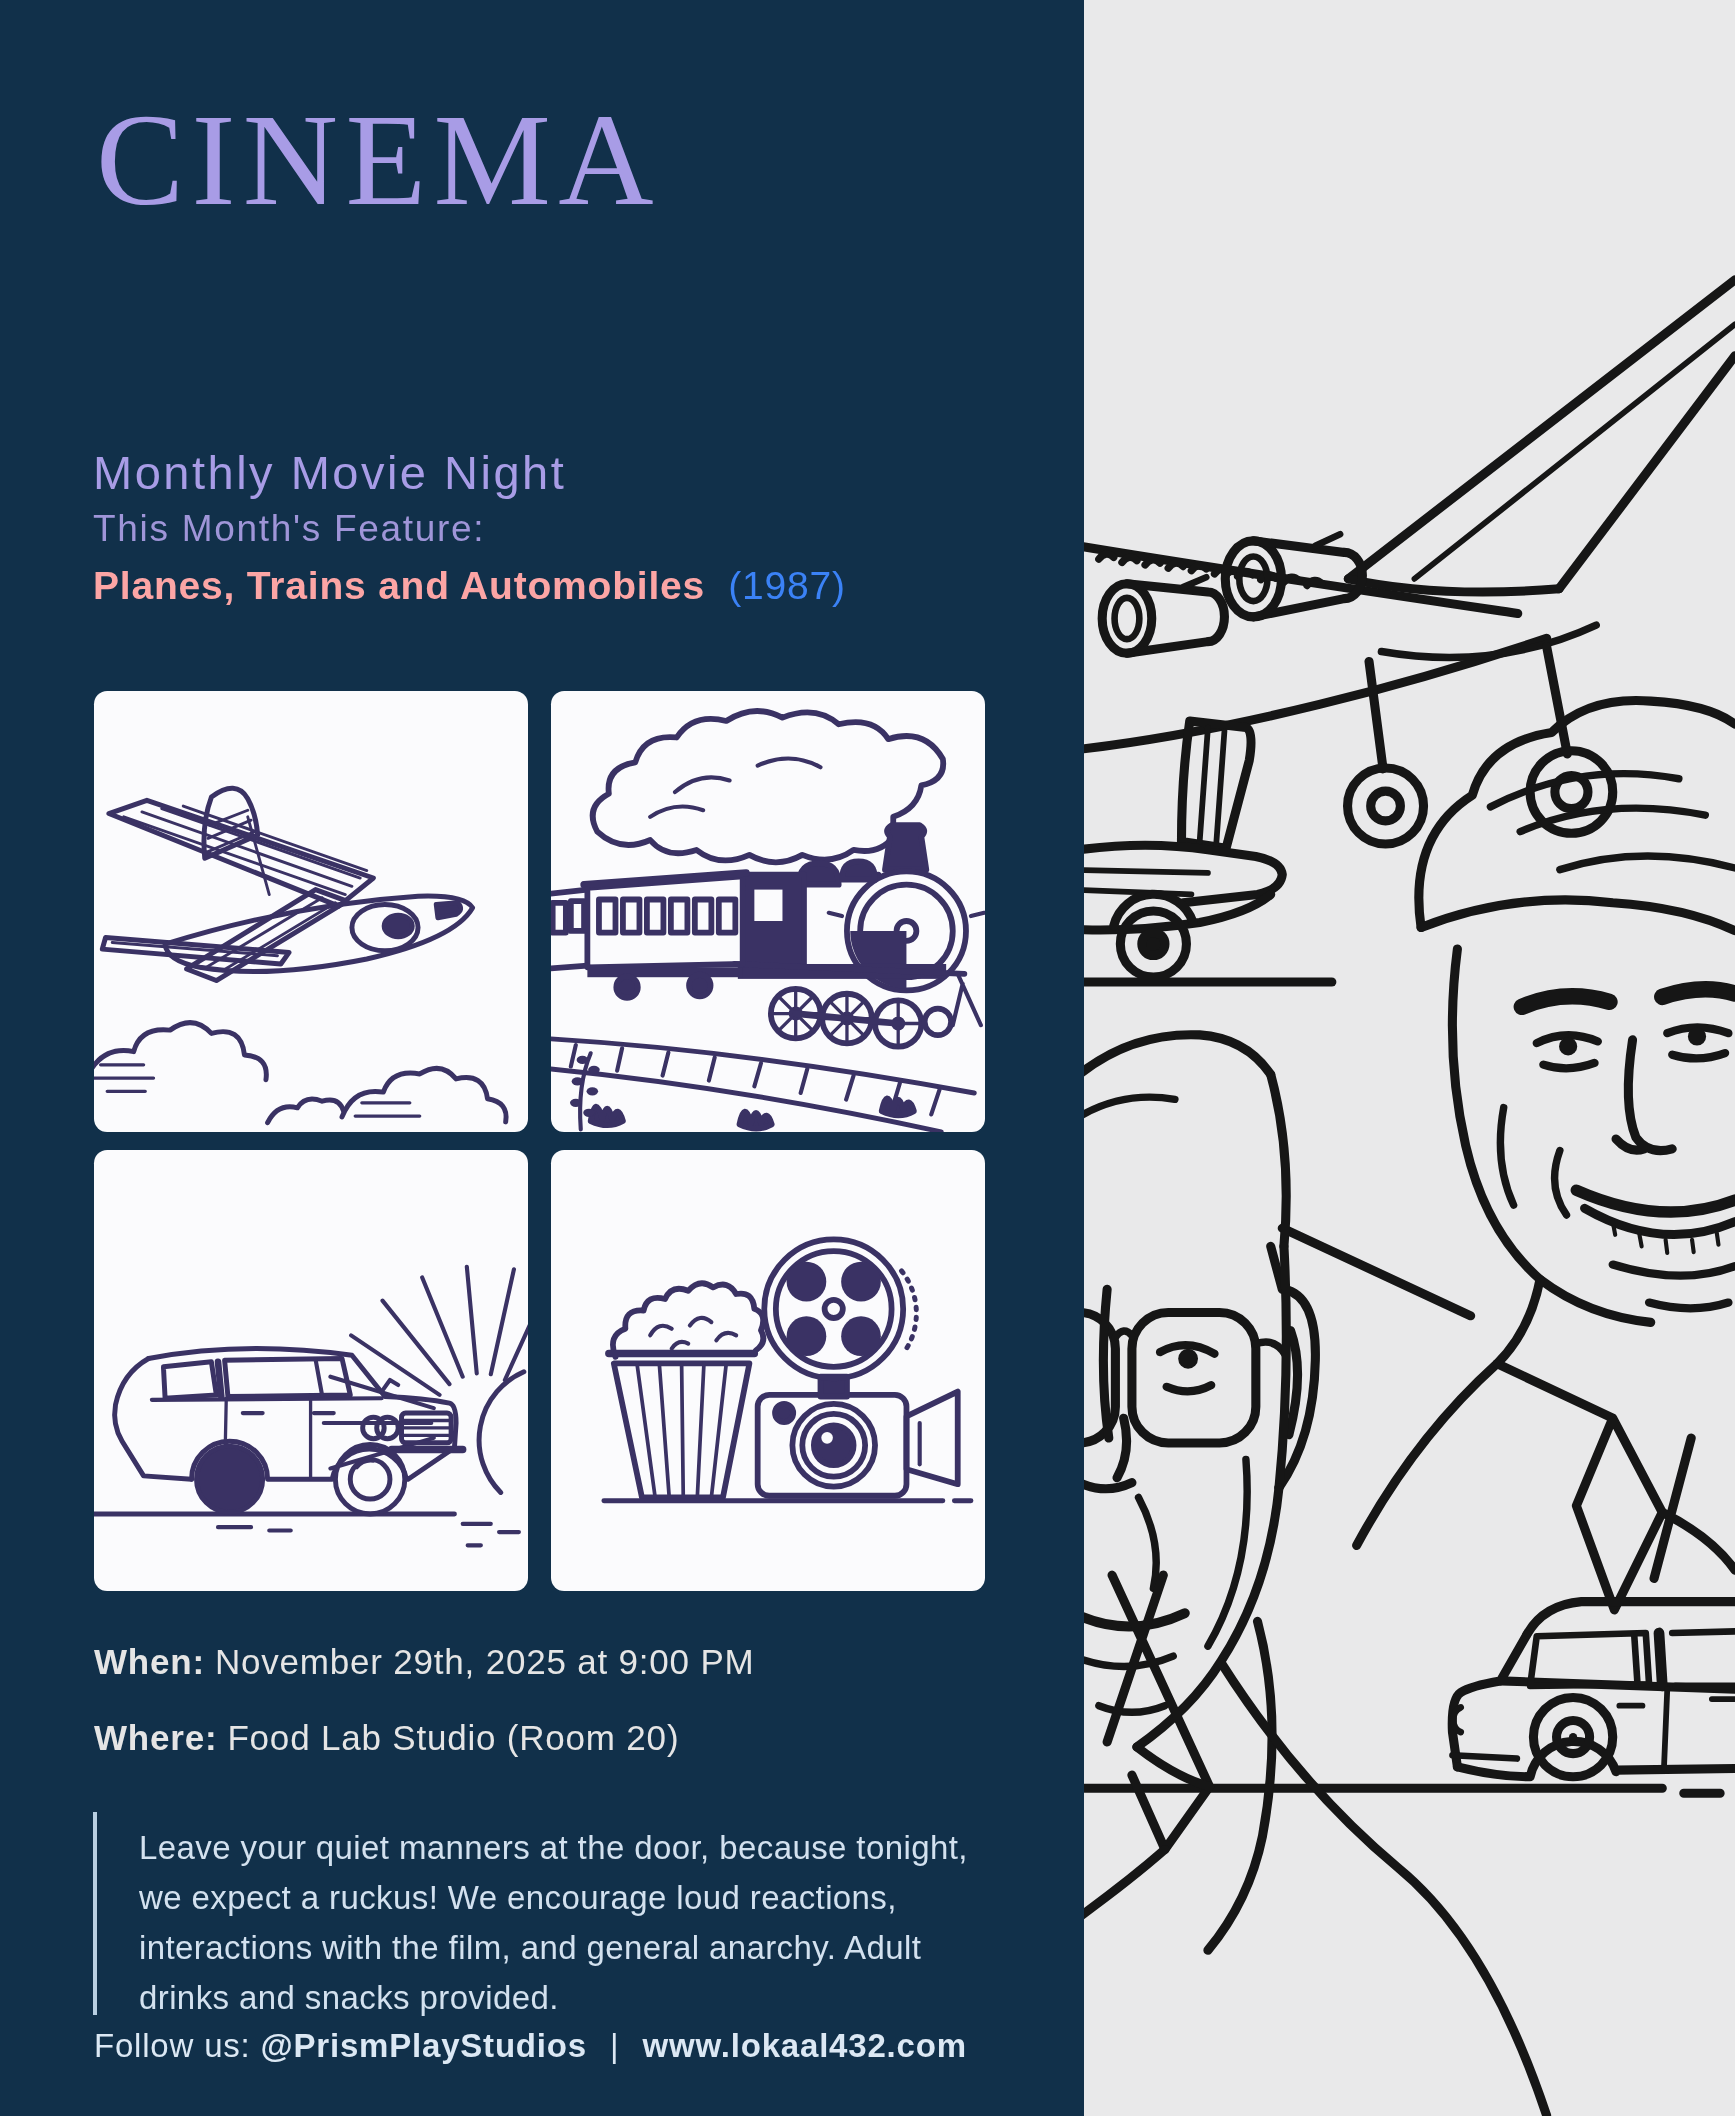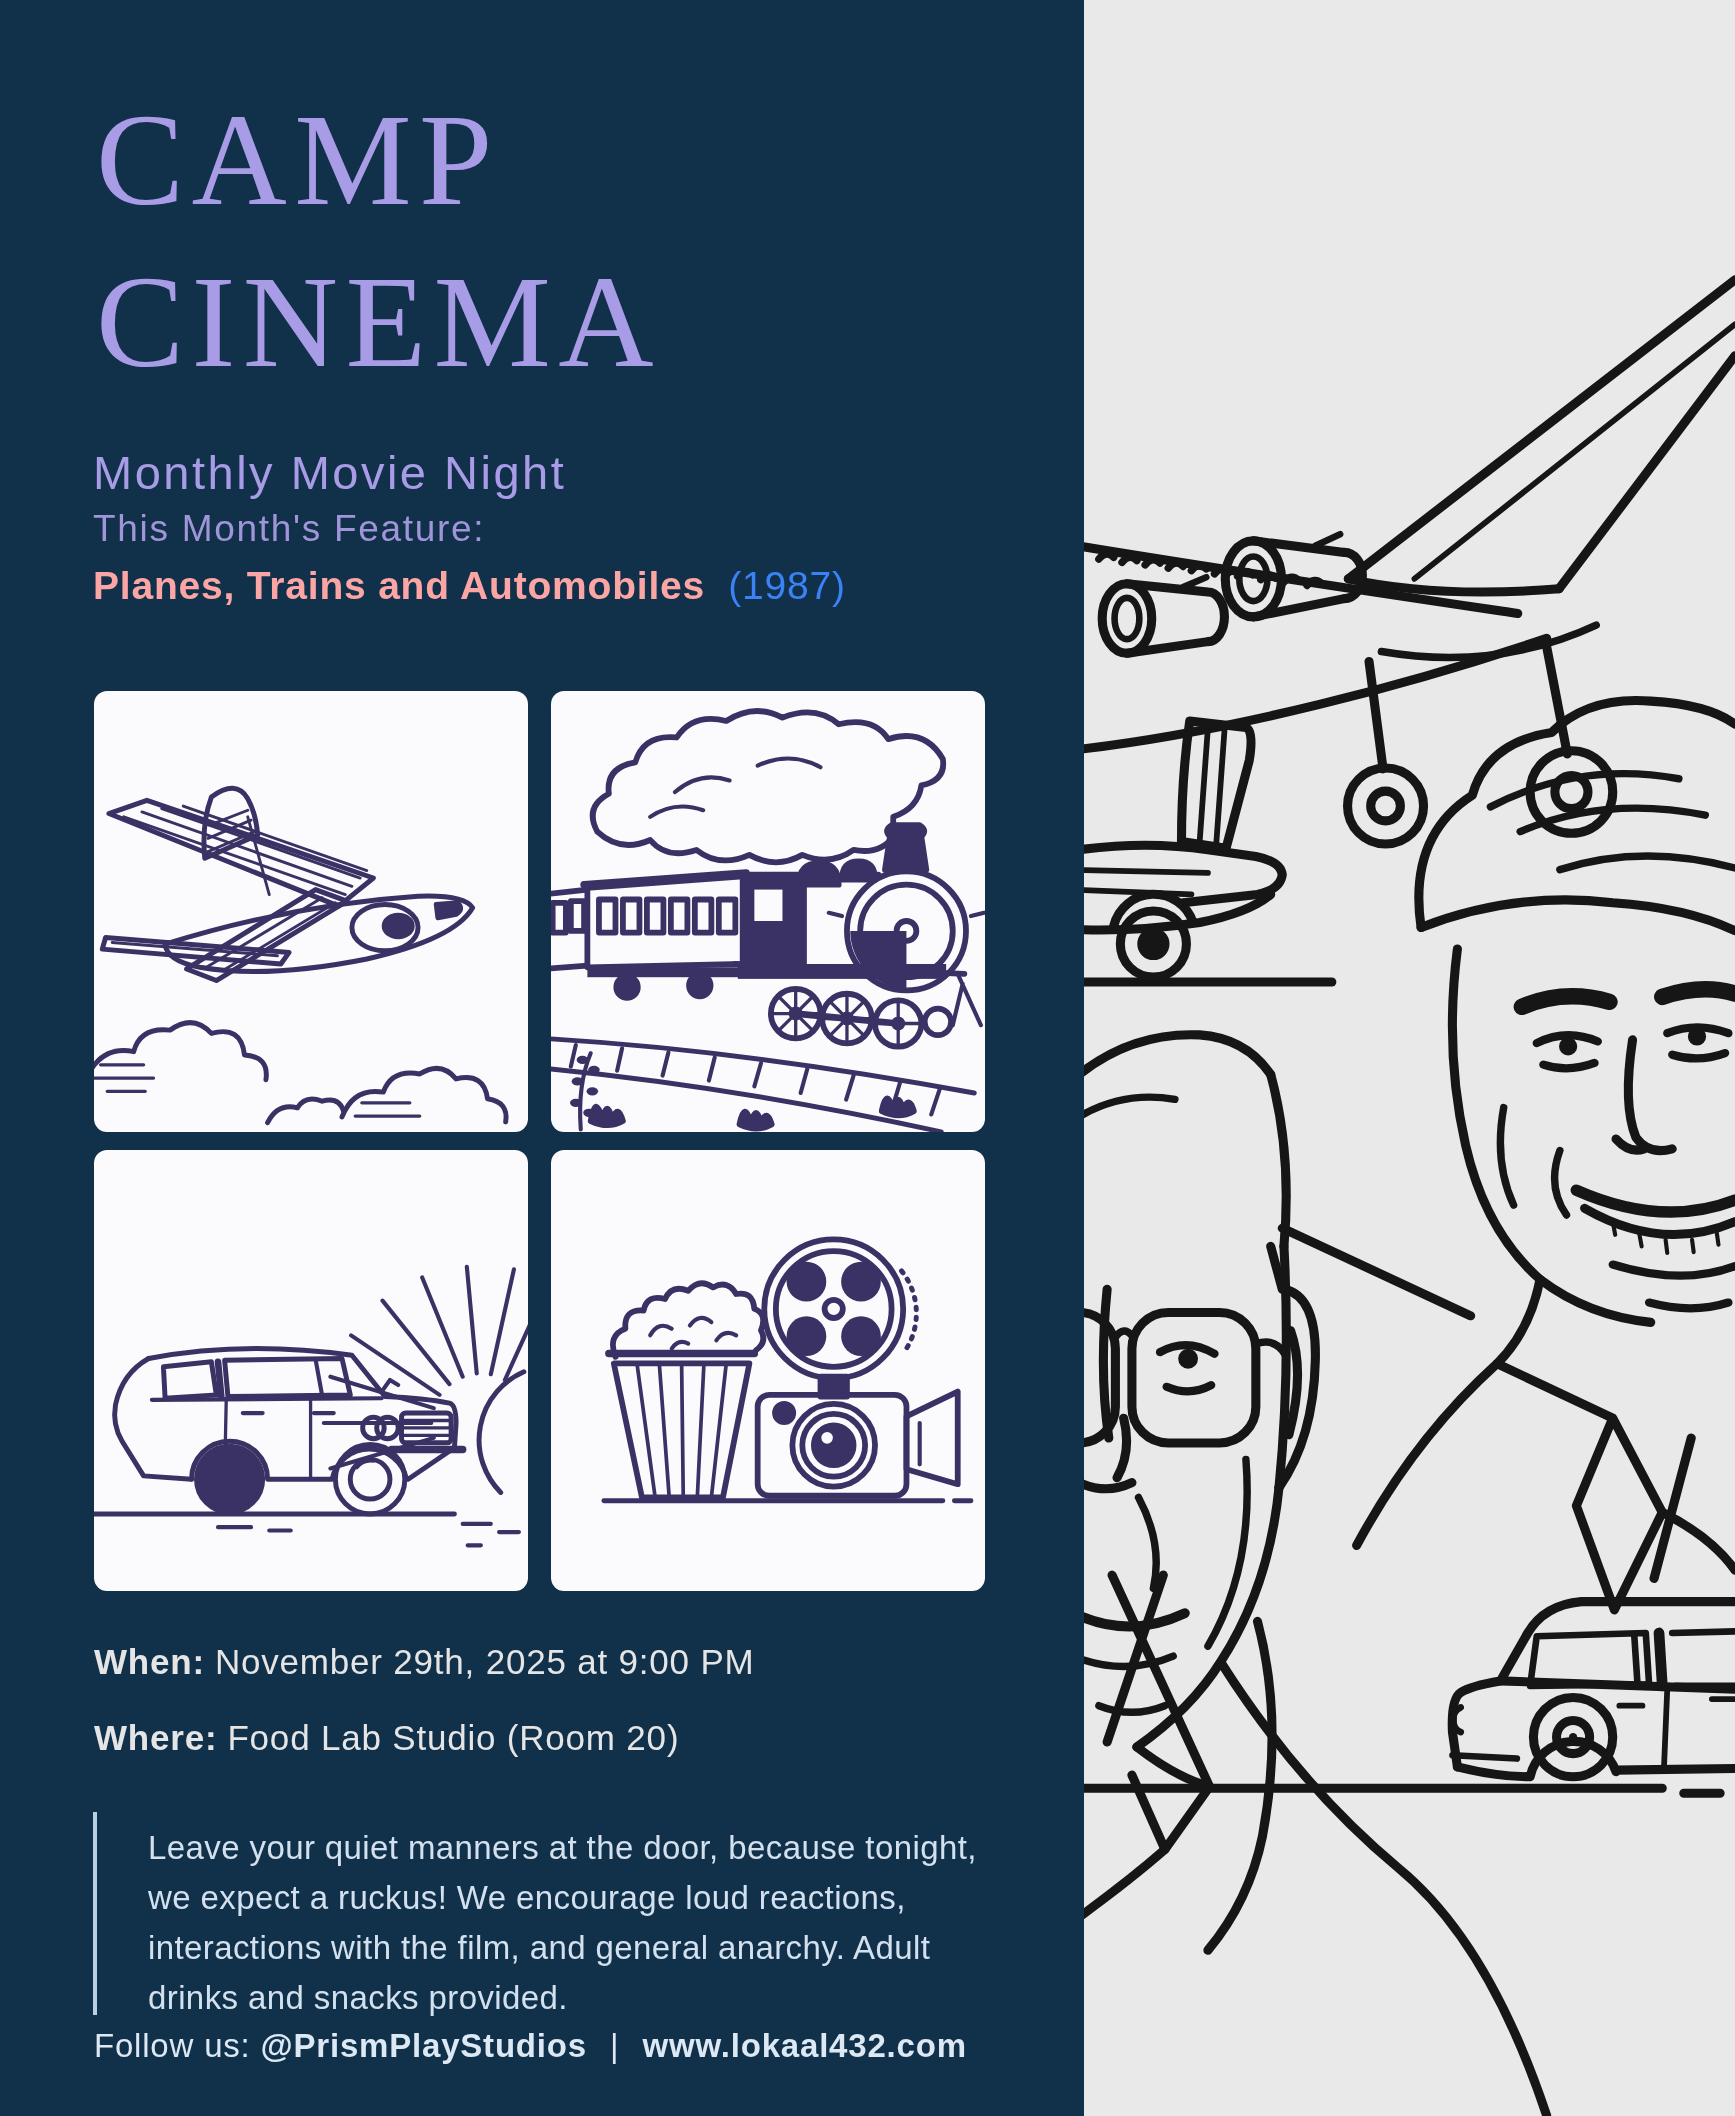--- a/index.html
+++ b/index.html
@@ -21,37 +21,36 @@
              grid-template-columns:434px 434px;grid-auto-rows:441px;gap:18px 23px;}
   .tile{width:434px;height:441px;background:#fbfbfd;border-radius:13.2px;overflow:hidden;}
   .tile svg{display:block;}
   .info-row{position:absolute;left:94px;color:#e5e5e5;font-size:35px;letter-spacing:0.8px;}
   .info-when{top:1642px;}
   .info-where{top:1718px;}
   .info-label{font-weight:bold;}
   .info-value{margin-left:10px;font-weight:400;}
   .quote-bar{position:absolute;left:93px;top:1812px;width:4.1px;height:203px;background:#b9cfe2;}
   .quote{position:absolute;left:139px;top:1823px;width:860px;color:#d3e1ef;
-         font-size:33px;line-height:50px;letter-spacing:0.4px;margin-left:9px;}
+         font-size:33px;line-height:50px;letter-spacing:0.4px;}
   .follow{position:absolute;left:94px;top:2027px;color:#dce8f4;font-size:33px;letter-spacing:0.8px;text-align:center;}
   .follow-handle,.follow-site{font-weight:bold;}
   .follow-sep{margin:0 13.2px;font-weight:400;}
   
   .right-panel{position:absolute;left:1084px;top:0;width:651px;height:2116px;background:#e9e9ea;}
   .right-panel svg{display:block;}
 </style>
 </head>
 <body>
 
 <div class="page">
 
   <div class="left-panel">
 
     <div class="title">
-      <div>CAMP</div>
       <div>CINEMA</div>
     </div>
 
     <div class="subtitle">Monthly Movie Night</div>
     <div class="feature-label">This Month's Feature:</div>
 
     <div class="feature-row">
       <span class="feature-title">Planes, Trains and Automobiles</span>
       <span class="feature-year">(1987)</span>
     </div>

